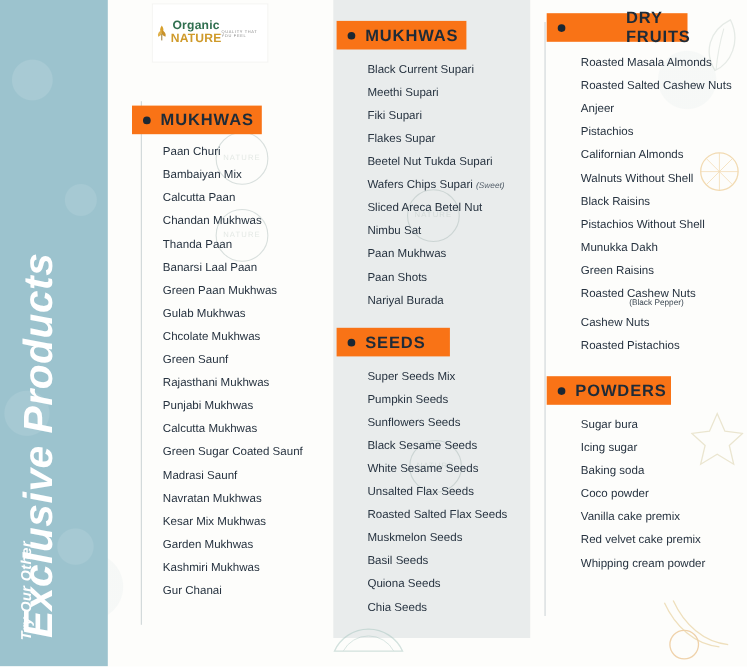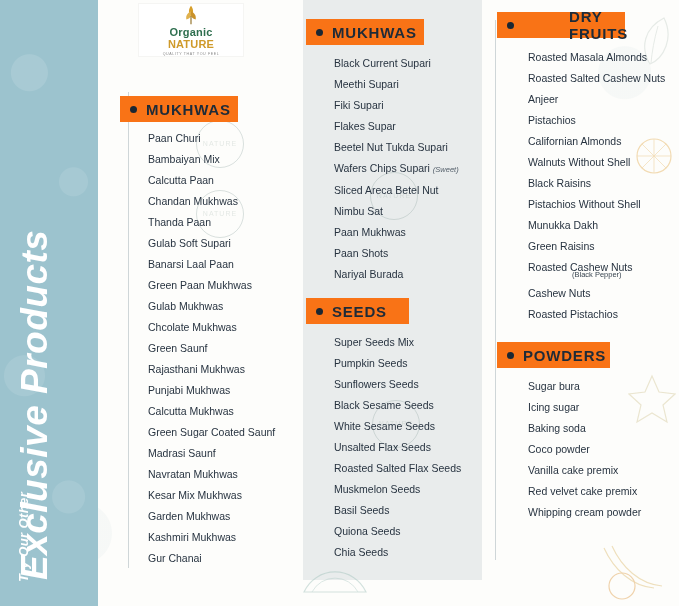--- a/index.html
+++ b/index.html
@@ -101,21 +101,21 @@
 
   
   .logo-box {
     position: absolute;
     left: 139px; top: 4px;
     width: 104px; height: 52px;
     background: #ffffff;
     display: flex;
     align-items: center;
     justify-content: center;
-    flex-direction: column;
+    flex-direction: row;
     box-shadow: 0 0 0 1px rgba(0,0,0,0.03);
   }
   .logo-mark {
     width: 22px; height: 22px;
     margin-bottom: 1px;
   }
   .logo-name {
     font-size: 11px;
     font-weight: bold;
     color: #2f6f4f;
@@ -270,21 +270,20 @@
   <div class="cat-header" style="left:120px; top:96px; width:118px;">
     <span class="bullet"></span>
     <span class="cat-title">MUKHWAS</span>
   </div>
   <ul class="cat-list" style="left:128px; top:128px; width:175px;">
     <li><span>Paan Churi</span></li>
     <li><span>Bambaiyan Mix</span></li>
     <li><span>Calcutta Paan</span></li>
     <li><span>Chandan Mukhwas</span></li>
     <li><span>Thanda Paan</span></li>
-    <li><span>Gulab Soft Supari</span></li>
     <li><span>Banarsi Laal Paan</span></li>
     <li><span>Green Paan Mukhwas</span></li>
     <li><span>Gulab Mukhwas</span></li>
     <li><span>Chcolate Mukhwas</span></li>
     <li><span>Green Saunf</span></li>
     <li><span>Rajasthani Mukhwas</span></li>
     <li><span>Punjabi Mukhwas</span></li>
     <li><span>Calcutta Mukhwas</span></li>
     <li><span>Green Sugar Coated Saunf</span></li>
     <li><span>Madrasi Saunf</span></li>

